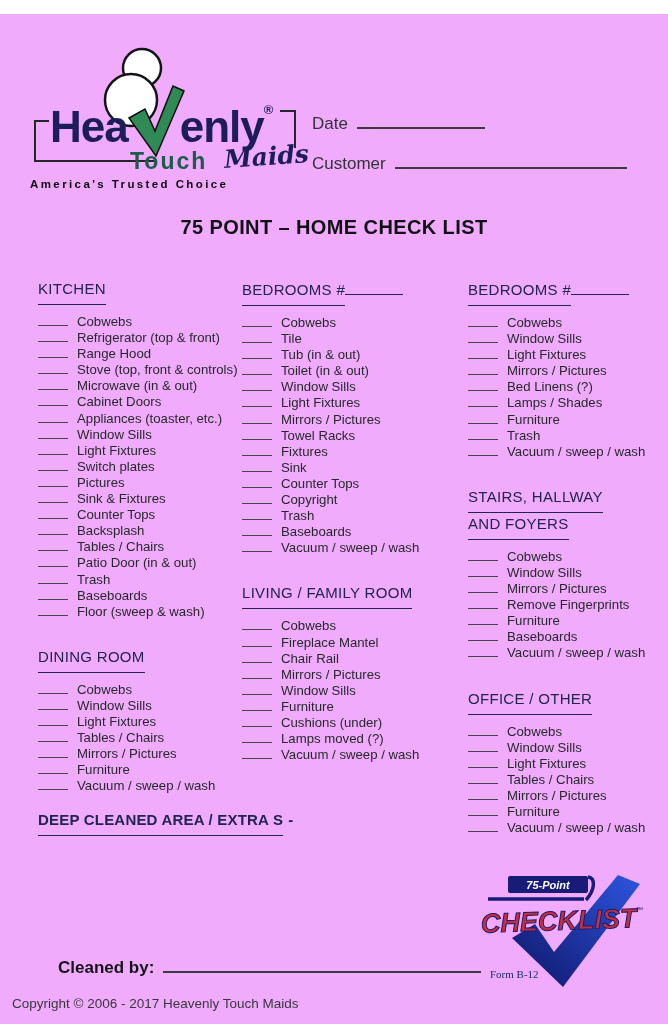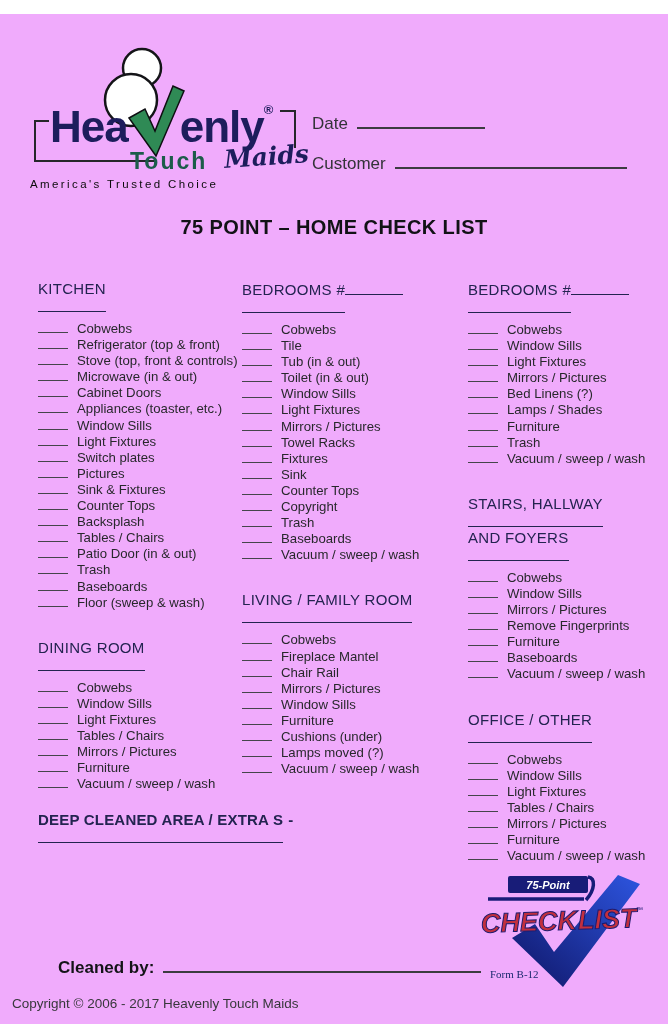--- a/index.html
+++ b/index.html
@@ -21,21 +21,21 @@
   .bracket-left { position:absolute; left:6px; top:76px; width:15px; height:40px;
     border-left:2px solid #26262a; border-top:2px solid #26262a; }
   .underline-left { position:absolute; left:6px; top:116px; width:122px;
     border-bottom:2px solid #26262a; }
   .bracket-right { position:absolute; left:252px; top:66px; width:16px; height:38px;
     border-right:2px solid #26262a; border-top:2px solid #26262a; }
   .touch { position:absolute; left:102px; top:104px; font-weight:bold;
     font-size:23px; letter-spacing:2px; color:#1c5c4a; }
   .maids { position:absolute; left:196px; top:98px; font-family:"DejaVu Serif","Liberation Serif",serif;
     font-style:italic; font-weight:bold; font-size:25px; color:#1d1d5c; transform:rotate(-4deg); }
-  .tagline { position:absolute; left:2px; top:134px; width:280px; font-weight:normal;
+  .tagline { position:absolute; left:2px; top:134px; width:280px; font-weight:bold;
     font-size:11.5px; letter-spacing:2.4px; color:#0c0c0c; white-space:nowrap; }
 
   
   .field-row { position:absolute; font-size:17px; color:#333338; white-space:nowrap; }
   #date-row { left:312px; top:100px; }
   #customer-row { left:312px; top:140px; }
   .fline { display:inline-block; border-bottom:2px solid #3c3c40; height:14px;
     margin-left:9px; vertical-align:baseline; }
   #date-line { width:128px; }
   #customer-line { width:232px; }
@@ -44,21 +44,21 @@
   #title { position:absolute; left:0; top:202px; width:100%; text-align:center;
     font-weight:bold; font-size:20px; letter-spacing:.4px; color:#121216; }
 
   
   .col { position:absolute; top:266px; }
   #col1 { left:38px;  width:202px; }
   #col2 { left:242px; width:205px; }
   #col3 { left:468px; width:216px; }
   .section + .section { margin-top:28px; }
   .sec-heading { margin-bottom:9px; font-size:15px; color:#232350; letter-spacing:.3px; }
-  .hd { display:inline-block; border-bottom:1.5px solid #232350; padding-bottom:14px; }
+  .hd { display:inline-block; border-bottom:1.5px solid #232350; padding-bottom:7px; }
   .hblank { display:inline-block; width:58px; border-bottom:1.5px solid #232350; height:15px; }
   .hline2 { margin-top:2px; }
   ul.items { list-style:none; }
   ul.items li { display:flex; align-items:baseline; height:16.1px; }
   .blank { display:inline-block; width:30px; min-width:30px; height:11px;
     border-bottom:1.5px solid #45454a; margin-right:9px; }
   .lbl { font-size:13.2px; color:#28282c; white-space:nowrap; }
 
   
   #deep-clean { position:absolute; left:38px; top:797px; font-size:15px;
@@ -110,20 +110,24 @@
     <div class="section">
       <div class="sec-heading"><span class="hd">KITCHEN</span></div>
       <ul class="items">
           <li>
             <span class="blank"></span>
             <span class="lbl">Cobwebs</span>
           </li>
           <li>
             <span class="blank"></span>
             <span class="lbl">Refrigerator (top &amp; front)</span>
+          </li>
+          <li>
+            <span class="blank"></span>
+            <span class="lbl">Range Hood</span>
           </li>
           <li>
             <span class="blank"></span>
             <span class="lbl">Stove (top, front &amp; controls)</span>
           </li>
           <li>
             <span class="blank"></span>
             <span class="lbl">Microwave (in &amp; out)</span>
           </li>
           <li>

